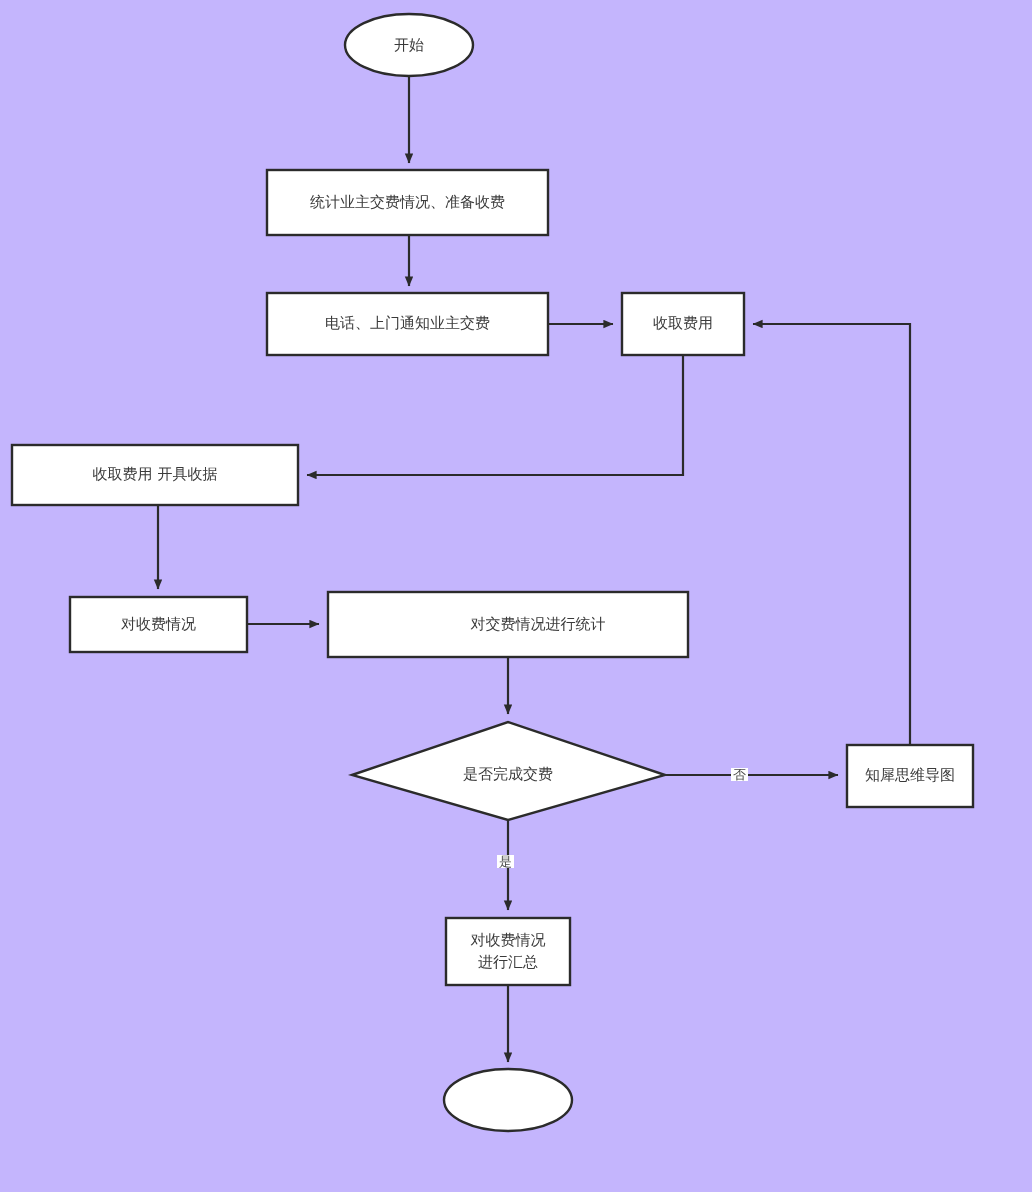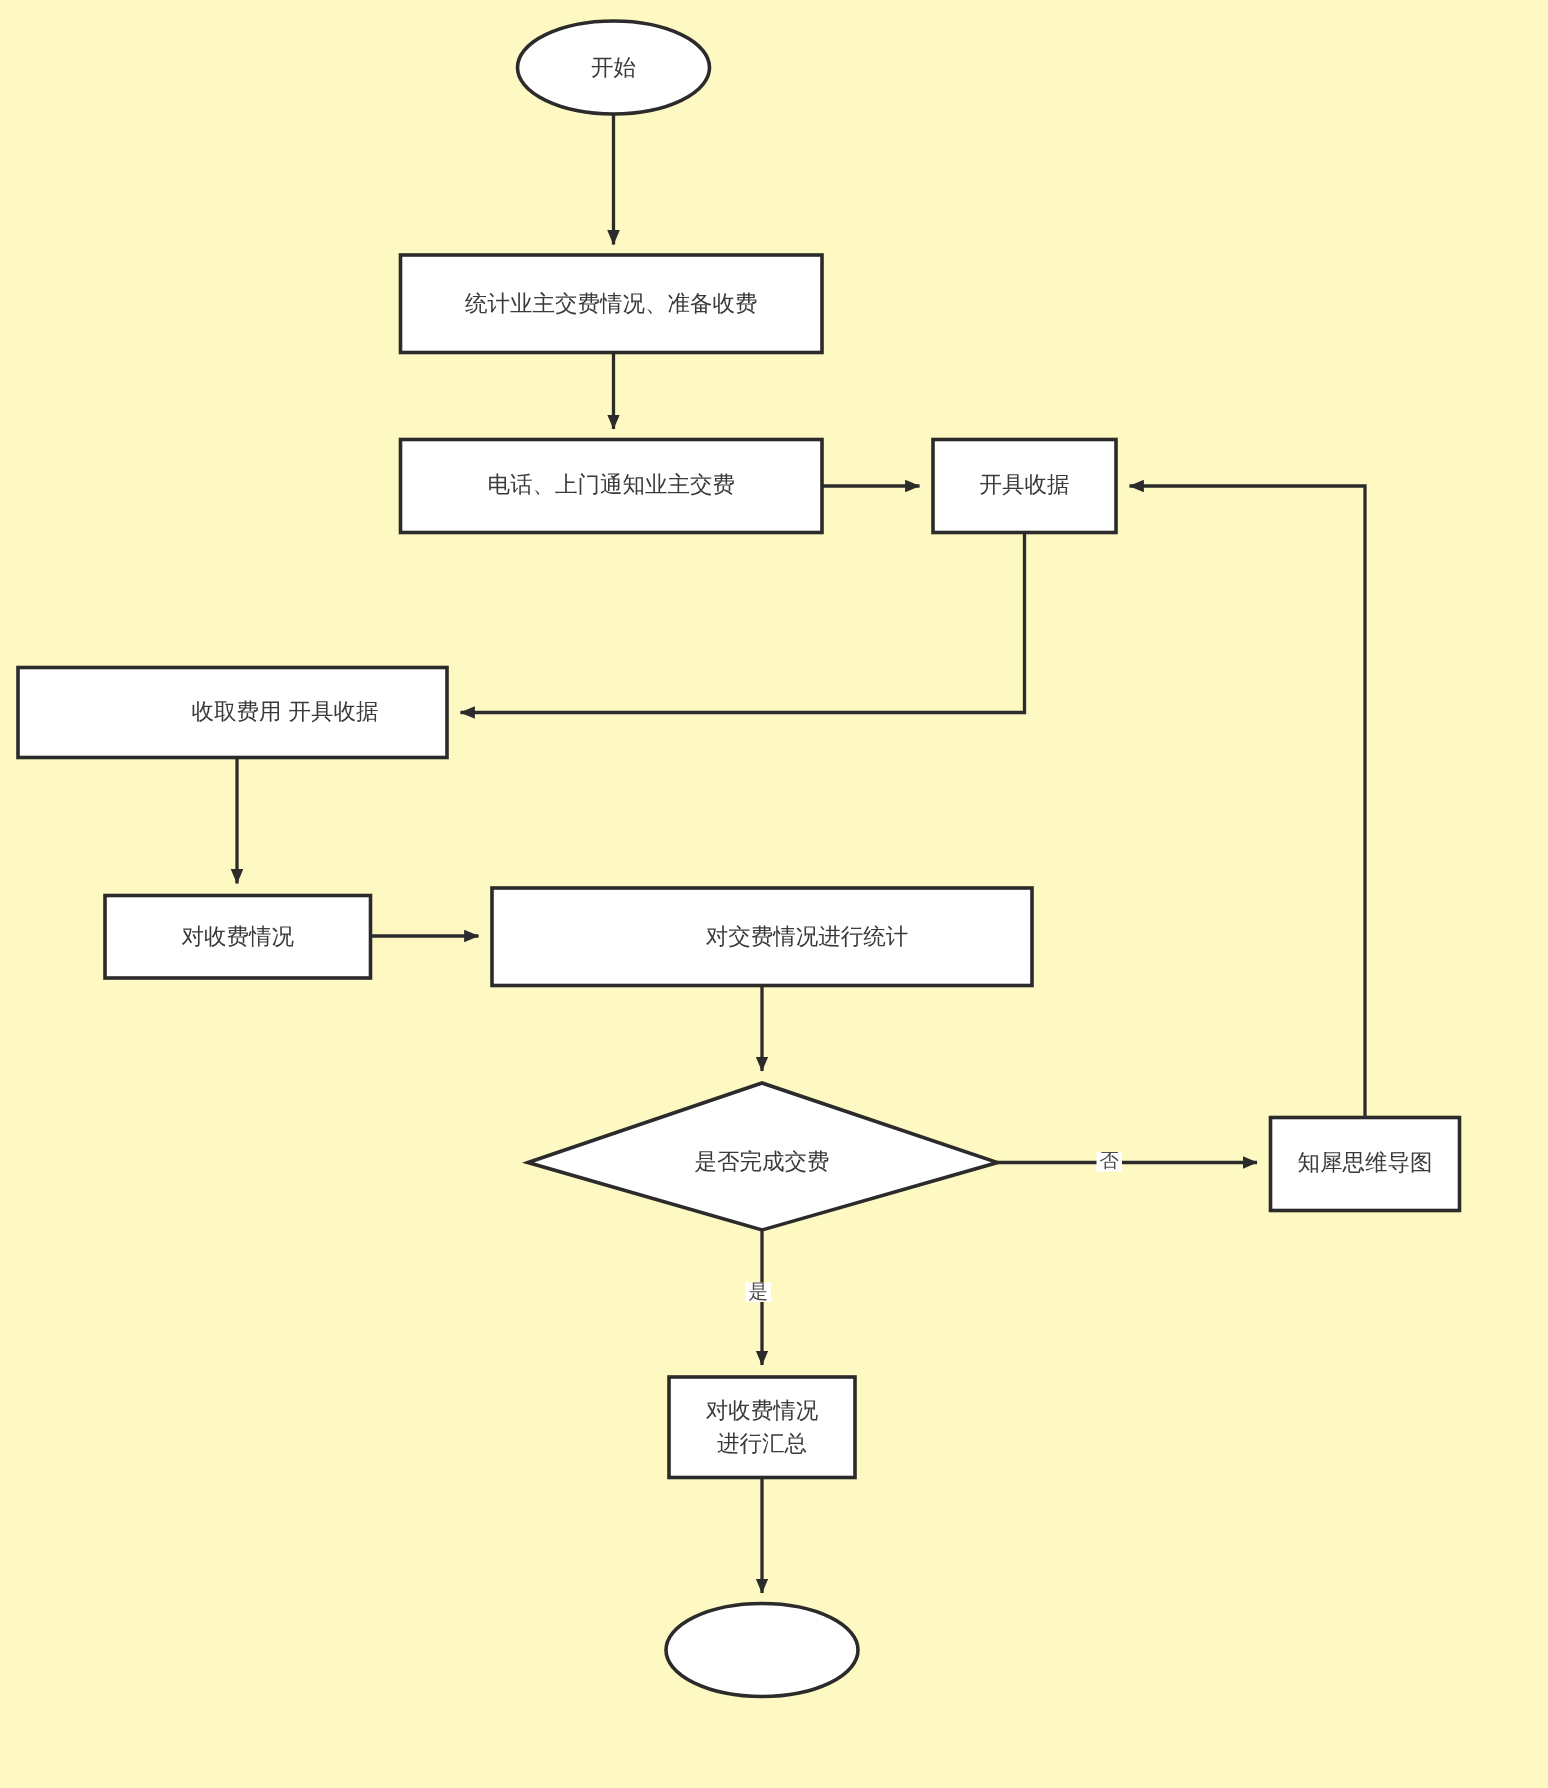--- a/index.html
+++ b/index.html
@@ -8,21 +8,21 @@
     padding: 0;
     background: #ffffff;
   }
   body {
     font-family: "DejaVu Sans", "Liberation Sans", sans-serif;
   }
   #canvas {
     position: relative;
     width: 1032px;
     height: 1192px;
-    background: #fef9c3;
+    background: #c4b5fd;
     overflow: hidden;
   }
   #flow-svg {
     position: absolute;
     left: 0;
     top: 0;
     width: 1032px;
     height: 1192px;
   }
   .node-label {
@@ -119,23 +119,23 @@
       <path d="M508,985 L508,1062" marker-end="url(#arrow)"></path>
     </g>
   </svg>
 
   <div class="node-label" style="left:345px; top:15px; width:128px; height:62px;">开始</div>
 
   <div class="node-label" style="left:267px; top:293px; width:281px; height:62px;">电话、上门通知业主交费</div>
 
   <div class="node-label" style="left:267px; top:170px; width:281px; height:65px;">统计业主交费情况、准备收费</div>
 
-  <div class="node-label" style="left:622px; top:293px; width:122px; height:62px;">开具收据</div>
+  <div class="node-label" style="left:622px; top:293px; width:122px; height:62px;">收取费用</div>
 
-  <div class="node-label" style="left:12px; top:445px; width:286px; height:60px;margin-left:35px;">收取费用 开具收据</div>
+  <div class="node-label" style="left:12px; top:445px; width:286px; height:60px;">收取费用 开具收据</div>
 
   <div class="node-label" style="left:70px; top:597px; width:177px; height:55px;">对收费情况</div>
 
   <div class="node-label" style="left:328px; top:592px; width:420px; height:65px;">对交费情况进行统计</div>
 
   <div class="node-label" style="left:378px; top:745px; width:260px; height:60px;">是否完成交费</div>
 
   <div class="node-label" style="left:847px; top:745px; width:126px; height:62px;">知犀思维导图</div>
 
   <div class="node-label" style="left:446px; top:918px; width:124px; height:67px;">对收费情况

